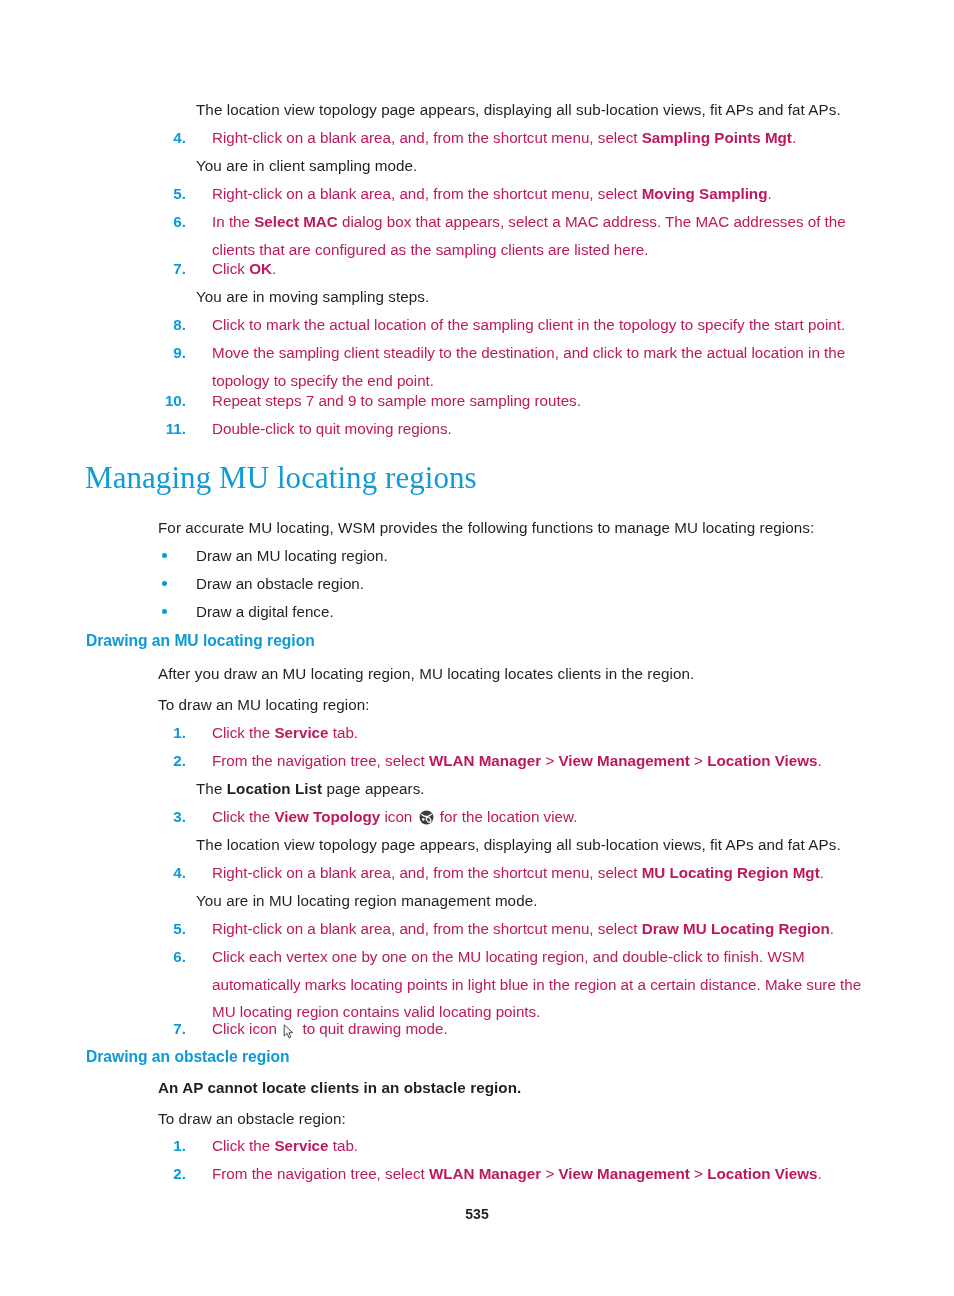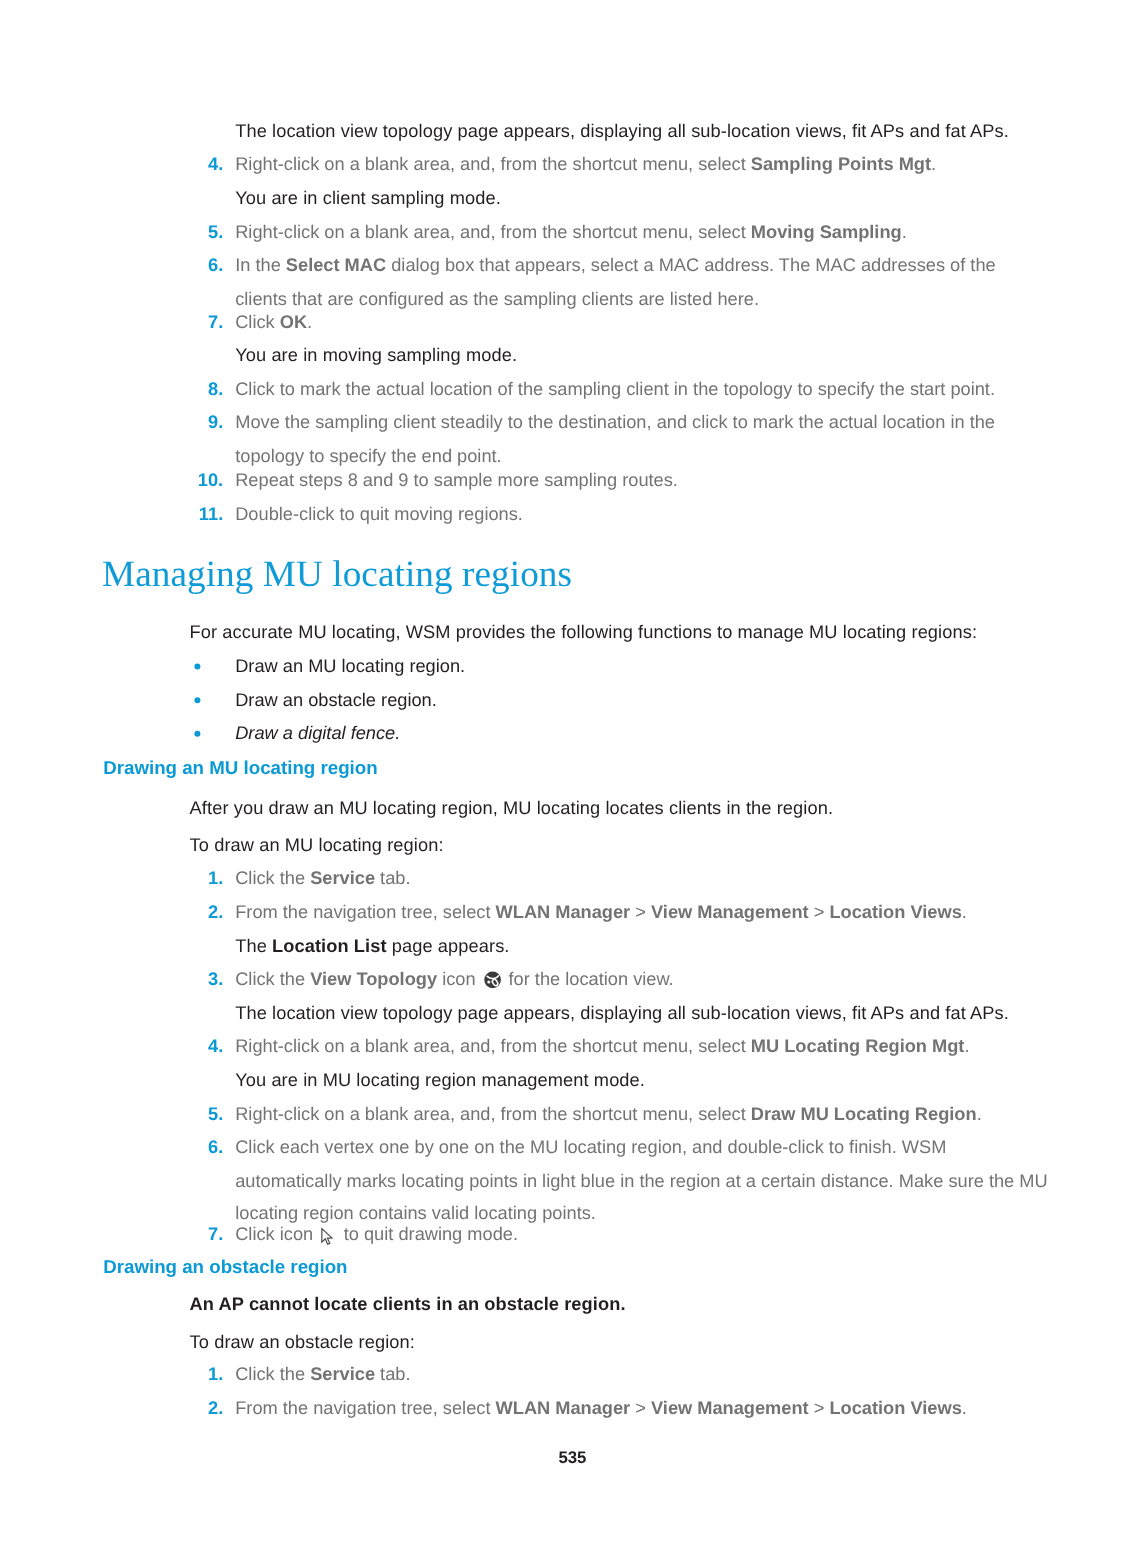--- a/index.html
+++ b/index.html
@@ -55,24 +55,24 @@
     position: absolute;
     left: 0;
     width: 38px;
     text-align: right;
     font-weight: bold;
     color: #0b9ad6;
     font-size: 15.2px;
     line-height: 27.5px;
   }
   .list-item .txt {
-    margin-left: 48px;
-    font-size: 15.2px;
-    line-height: 27.5px;
-    color: #737373;
+    margin-left: 64px;
+    font-size: 15.2px;
+    line-height: 27.5px;
+    color: #be185d;
   }
 
   
   .bullet-item {
     position: absolute;
     left: 148px;
     right: 78px;
   }
   .bullet-item .dot {
     position: absolute;
@@ -163,55 +163,55 @@
       <span>In the </span><b>Select MAC</b><span> dialog box that appears, select a MAC address. The MAC addresses of the clients that are configured as the sampling clients are listed here.</span>
     </div>
   </div>
 
   <div class="list-item" style="top:255px;">
     <span class="num">7.</span>
     <div class="txt">
       <span>Click </span><b>OK</b><span>.</span>
     </div>
   </div>
-  <div class="para-indent body-text" style="top:283px;">You are in moving sampling mode.</div>
+  <div class="para-indent body-text" style="top:283px;">You are in moving sampling steps.</div>
 
   <div class="list-item" style="top:311px;">
     <span class="num">8.</span>
     <div class="txt">Click to mark the actual location of the sampling client in the topology to specify the start point.</div>
   </div>
 
   <div class="list-item" style="top:339px;">
     <span class="num">9.</span>
     <div class="txt">Move the sampling client steadily to the destination, and click to mark the actual location in the topology to specify the end point.</div>
   </div>
 
   <div class="list-item" style="top:387px;">
     <span class="num">10.</span>
-    <div class="txt">Repeat steps 8 and 9 to sample more sampling routes.</div>
+    <div class="txt">Repeat steps 7 and 9 to sample more sampling routes.</div>
   </div>
 
   <div class="list-item" style="top:415px;">
     <span class="num">11.</span>
     <div class="txt">Double-click to quit moving regions.</div>
   </div>
 
   <h1 class="h1" style="top:459px;">Managing MU locating regions</h1>
 
   <div class="para-body body-text" style="top:514px;">For accurate MU locating, WSM provides the following functions to manage MU locating regions:</div>
 
   <div class="bullet-item" style="top:542px;">
     <span class="dot"></span>
     <div class="txt">Draw an MU locating region.</div>
   </div>
   <div class="bullet-item" style="top:570px;">
     <span class="dot"></span>
     <div class="txt">Draw an obstacle region.</div>
   </div>
-  <div class="bullet-item" style="top:598px;font-style:italic;">
+  <div class="bullet-item" style="top:598px;">
     <span class="dot"></span>
     <div class="txt">Draw a digital fence.</div>
   </div>
 
   <h2 class="h2" style="top:630px;">Drawing an MU locating region</h2>
 
   <div class="para-body body-text" style="top:660px;">After you draw an MU locating region, MU locating locates clients in the region.</div>
   <div class="para-body body-text" style="top:691px;">To draw an MU locating region:</div>
 
   <div class="list-item" style="top:719px;">

